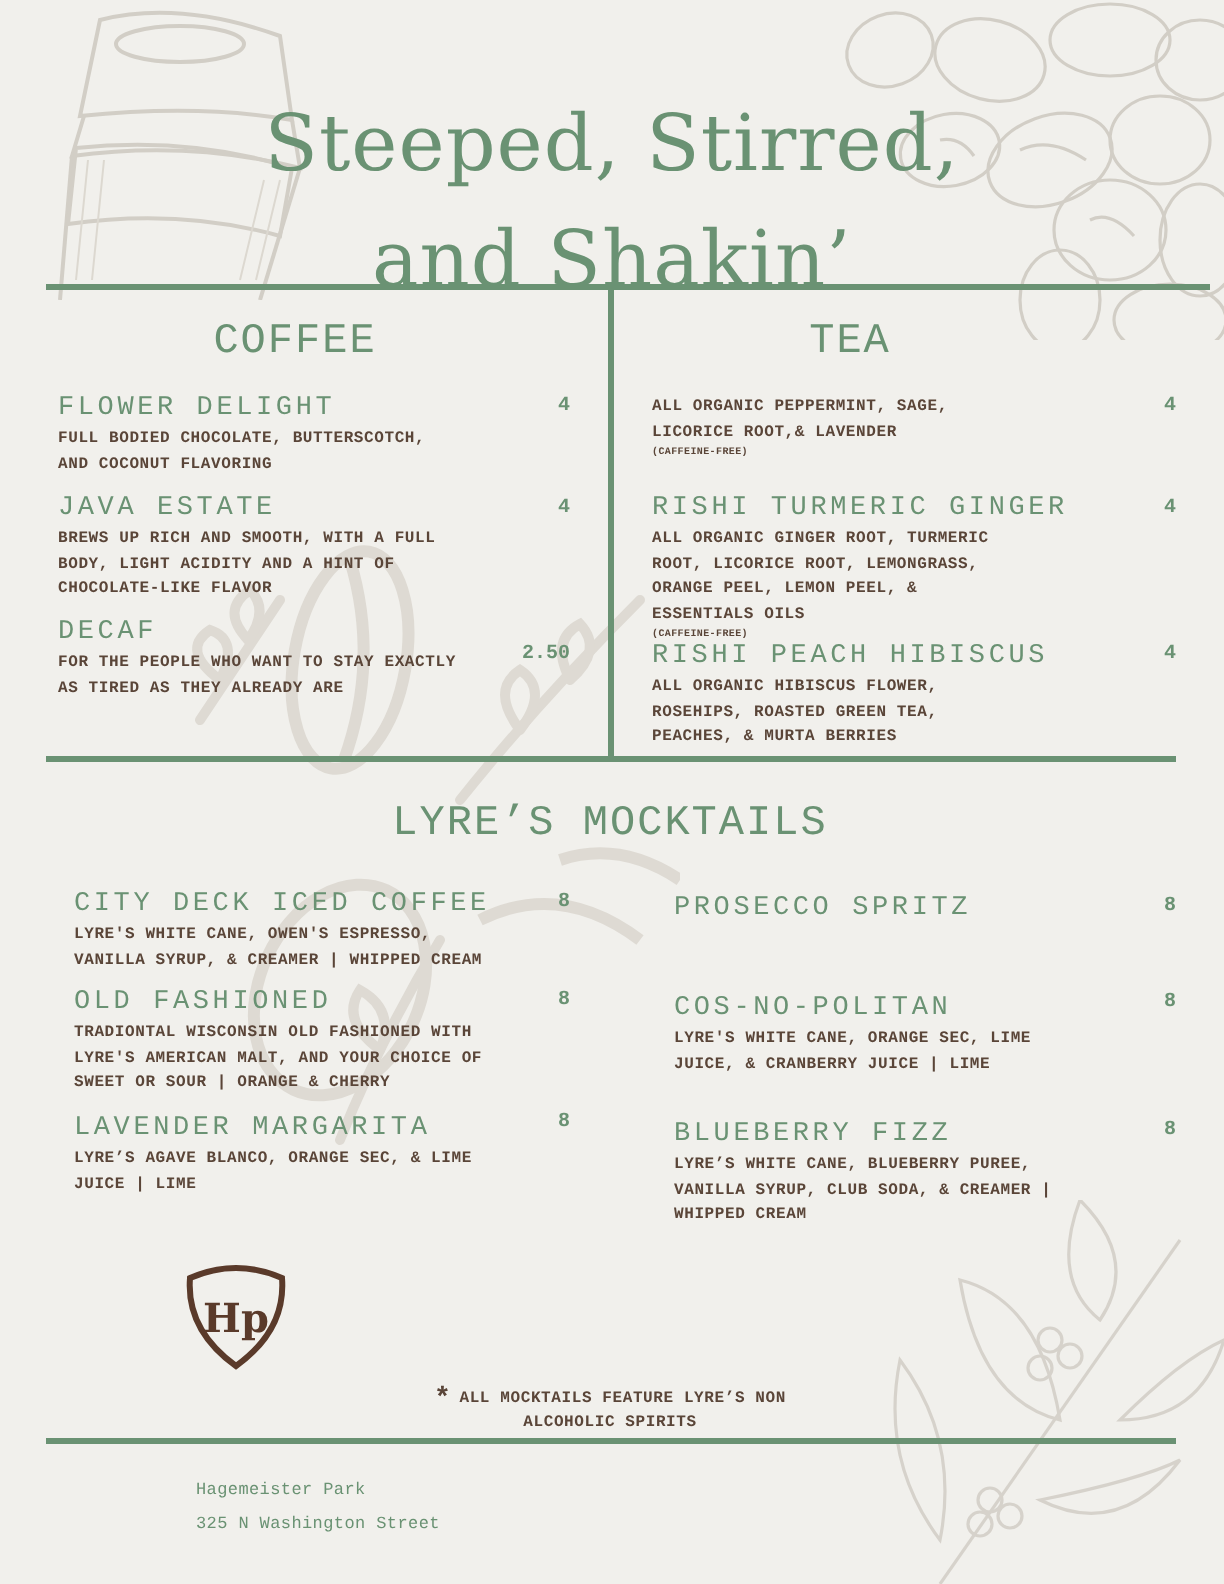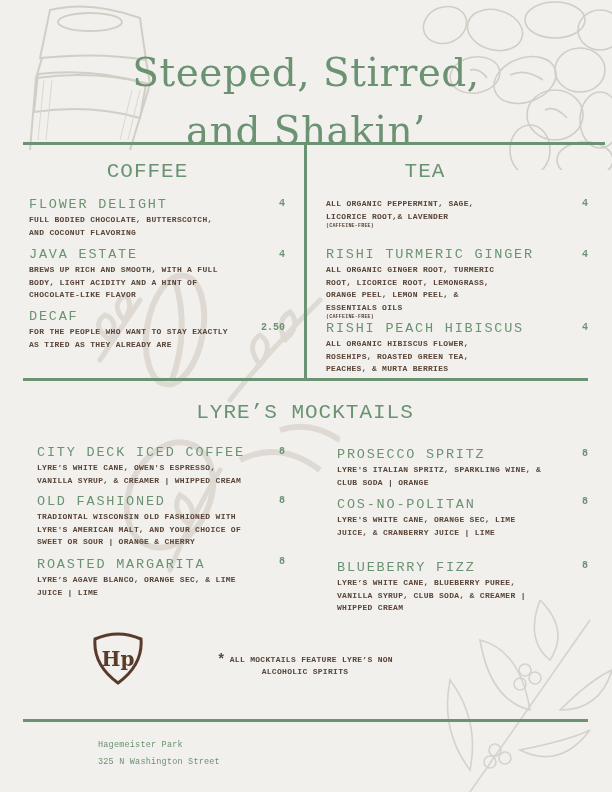--- a/index.html
+++ b/index.html
@@ -32,21 +32,21 @@
   .item-note {
     color:#5a4538; font-size:5px; font-weight:bold; line-height:7px;
     letter-spacing:0.2px; font-family:"Liberation Mono", monospace;
   }
   .price {
     position:absolute; color:#6a9273; font-size:10px; font-weight:bold;
     font-family:"Liberation Mono", monospace; text-align:right;
   }
   .footnote {
     position:absolute; left:205px; width:200px; text-align:center;
-    color:#5a4538; font-size:8px; font-weight:bold; line-height:12px; letter-spacing:0.3px;
+    color:#5a4538; font-size:8px; font-weight:bold; line-height:12px; letter-spacing:0.3px;margin-top:40px;
   }
   .footnote .star { font-size:14px; vertical-align:-2px; margin-right:4px; }
   .address {
     position:absolute; left:98px; color:#6a9273; font-size:8.5px; font-weight:normal;
     line-height:17px; letter-spacing:0.2px;
   }
 </style>
 </head>
 <body>
 
@@ -174,28 +174,27 @@
 </div>
 <div class="price" style="left:240px;top:446px;width:45px">8</div>
 
 <div class="item" style="left:37px;top:494px;width:230px">
   <div class="item-name">OLD FASHIONED</div>
   <div class="item-desc" style="width:215px">TRADIONTAL WISCONSIN OLD FASHIONED WITH LYRE'S AMERICAN MALT, AND YOUR CHOICE OF SWEET OR SOUR | ORANGE &amp; CHERRY</div>
 </div>
 <div class="price" style="left:240px;top:495px;width:45px">8</div>
 
 <div class="item" style="left:37px;top:557px;width:230px">
-  <div class="item-name">ROASTED MARGARITA</div>
+  <div class="item-name">LAVENDER MARGARITA</div>
   <div class="item-desc" style="width:210px">LYRE’S AGAVE BLANCO, ORANGE SEC, &amp; LIME JUICE | LIME</div>
 </div>
 <div class="price" style="left:240px;top:556px;width:45px">8</div>
 
 <div class="item" style="left:337px;top:447px;width:230px">
   <div class="item-name">PROSECCO SPRITZ</div>
-  <div class="item-desc" style="width:205px">LYRE'S ITALIAN SPRITZ, SPARKLING WINE, &amp; CLUB SODA | ORANGE</div>
 </div>
 <div class="price" style="left:545px;top:448px;width:43px">8</div>
 
 <div class="item" style="left:337px;top:497px;width:230px">
   <div class="item-name">COS-NO-POLITAN</div>
   <div class="item-desc" style="width:190px">LYRE'S WHITE CANE, ORANGE SEC, LIME JUICE, &amp; CRANBERRY JUICE | LIME</div>
 </div>
 <div class="price" style="left:545px;top:496px;width:43px">8</div>
 
 <div class="item" style="left:337px;top:560px;width:230px">

